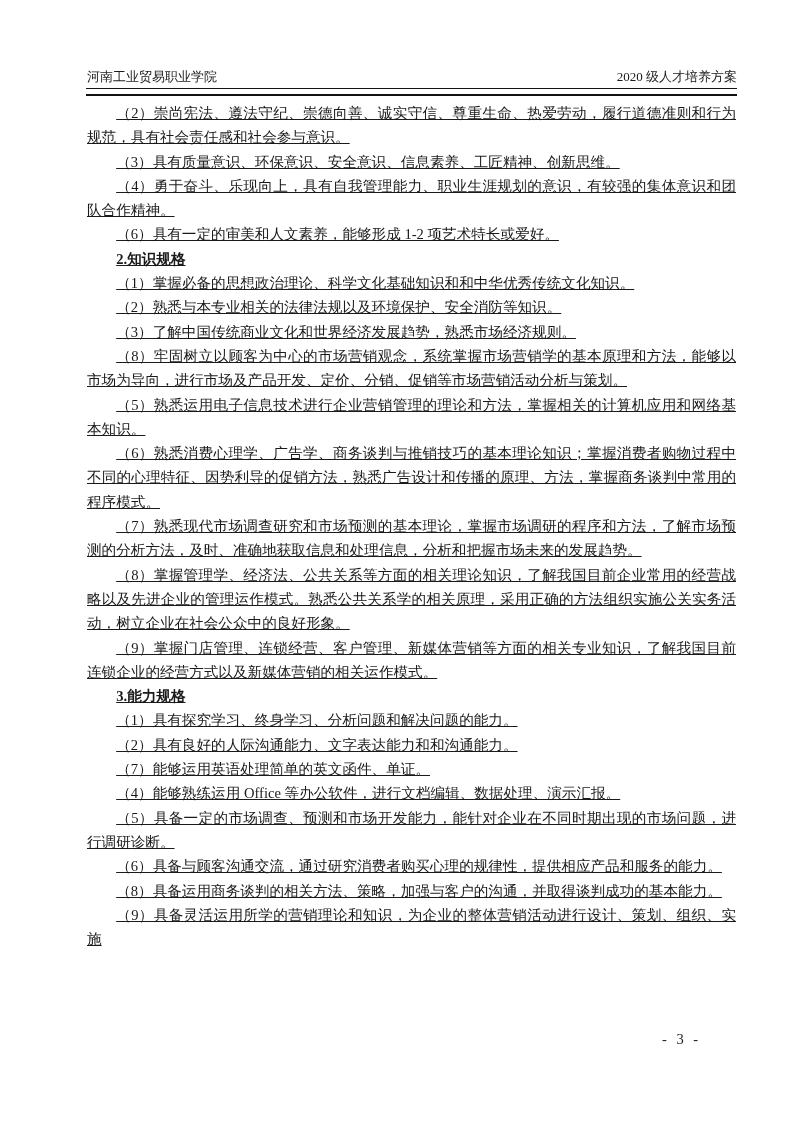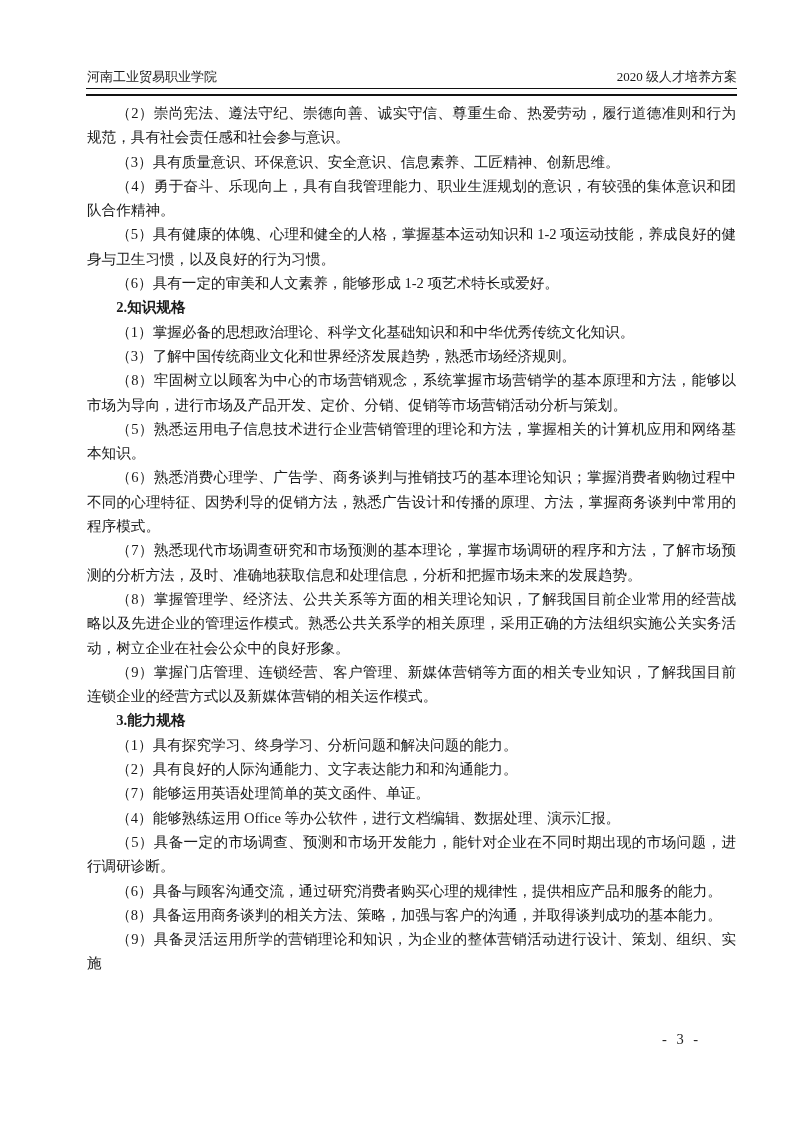--- a/index.html
+++ b/index.html
@@ -49,20 +49,21 @@
     width: 649px;
     font-size: 14.6px;
     line-height: 24.3px;
     text-align: justify;
     text-justify: inter-ideograph;
   }
   .document-body p {
     margin: 0;
     padding: 0;
     text-indent: 2em;
+    text-decoration: underline;
   }
   .document-body p.heading {
     font-weight: bold;
   }
   
   .page-footer {
     position: absolute;
     left: 662px;
     top: 1031px;
     font-size: 14.5px;
@@ -80,24 +81,24 @@
     <span>河南工业贸易职业学院</span>
     <span>2020 级人才培养方案</span>
   </div>
   <div class="header-rule-thin"></div>
   <div class="header-rule-thick"></div>
 
   <div class="document-body">
     <p>（2）崇尚宪法、遵法守纪、崇德向善、诚实守信、尊重生命、热爱劳动，履行道德准则和行为规范，具有社会责任感和社会参与意识。</p>
     <p>（3）具有质量意识、环保意识、安全意识、信息素养、工匠精神、创新思维。</p>
     <p>（4）勇于奋斗、乐现向上，具有自我管理能力、职业生涯规划的意识，有较强的集体意识和团队合作精神。</p>
-    <p>（5）具有健康的体魄、心理和健全的人格，掌握基本运动知识和 1-2 项运动技能，养成良好的健身与卫生习惯，以及良好的行为习惯。</p>
     <p>（6）具有一定的审美和人文素养，能够形成 1-2 项艺术特长或爱好。</p>
     <p class="heading">2.知识规格</p>
     <p>（1）掌握必备的思想政治理论、科学文化基础知识和和中华优秀传统文化知识。</p>
+    <p>（2）熟悉与本专业相关的法律法规以及环境保护、安全消防等知识。</p>
     <p>（3）了解中国传统商业文化和世界经济发展趋势，熟悉市场经济规则。</p>
     <p>（8）牢固树立以顾客为中心的市场营销观念，系统掌握市场营销学的基本原理和方法，能够以市场为导向，进行市场及产品开发、定价、分销、促销等市场营销活动分析与策划。</p>
     <p>（5）熟悉运用电子信息技术进行企业营销管理的理论和方法，掌握相关的计算机应用和网络基本知识。</p>
     <p>（6）熟悉消费心理学、广告学、商务谈判与推销技巧的基本理论知识；掌握消费者购物过程中不同的心理特征、因势利导的促销方法，熟悉广告设计和传播的原理、方法，掌握商务谈判中常用的程序模式。</p>
     <p>（7）熟悉现代市场调查研究和市场预测的基本理论，掌握市场调研的程序和方法，了解市场预测的分析方法，及时、准确地获取信息和处理信息，分析和把握市场未来的发展趋势。</p>
     <p>（8）掌握管理学、经济法、公共关系等方面的相关理论知识，了解我国目前企业常用的经营战略以及先进企业的管理运作模式。熟悉公共关系学的相关原理，采用正确的方法组织实施公关实务活动，树立企业在社会公众中的良好形象。</p>
     <p>（9）掌握门店管理、连锁经营、客户管理、新媒体营销等方面的相关专业知识，了解我国目前连锁企业的经营方式以及新媒体营销的相关运作模式。</p>
     <p class="heading">3.能力规格</p>
     <p>（1）具有探究学习、终身学习、分析问题和解决问题的能力。</p>
     <p>（2）具有良好的人际沟通能力、文字表达能力和和沟通能力。</p>

